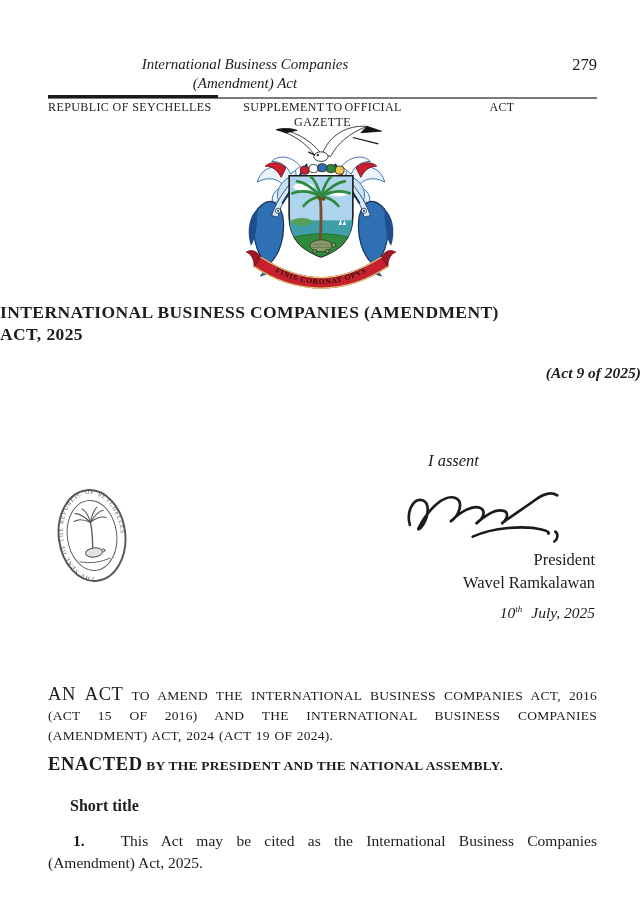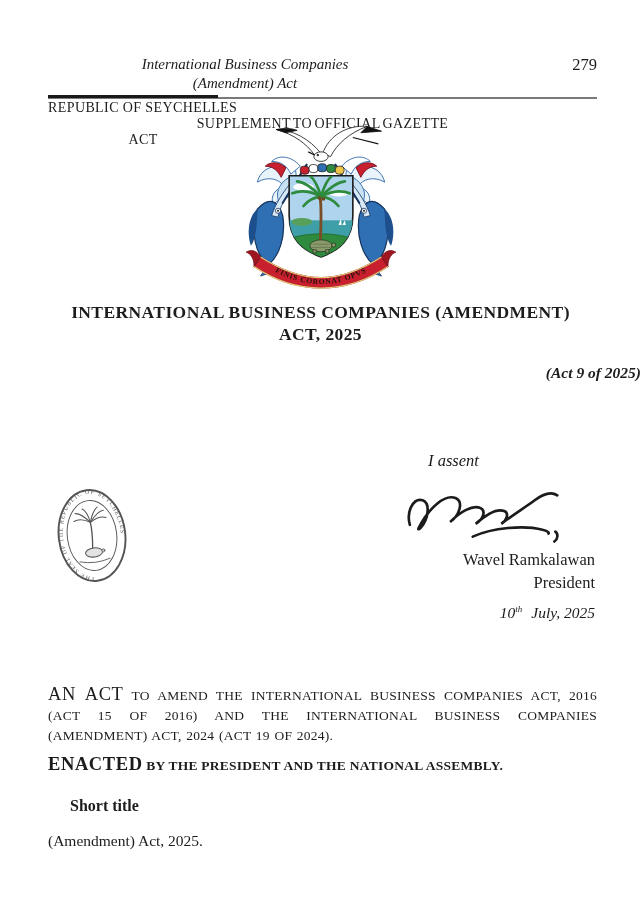--- a/index.html
+++ b/index.html
@@ -17,30 +17,30 @@
   sup{font-size:58%; vertical-align:super; line-height:0;}
 
   
   .header-row{top:55px; left:48px; right:44px; display:flex; align-items:flex-start;}
   .h-left{width:155px; font-size:16.5px; white-space:nowrap;}
   .h-left sup{margin-right:1px;}
   .h-center{flex:1; text-align:center; font-style:italic; font-size:15px; line-height:18.5px;}
   .h-right{width:155px; text-align:right; font-size:16.5px;}
   .rule-gray{top:97px; left:48px; right:44px; height:2px; background:var(--rule-gray);}
   .rule-black{top:95px; left:48px; width:170px; height:2.5px; background:var(--rule-dark);}
-  .subheader{top:100px; left:48px; right:44px; display:flex; font-size:14px; letter-spacing:.4px;flex-direction:column;}
+  .subheader{top:100px; left:48px; right:44px; display:flex; font-size:12px; letter-spacing:.4px;}
   .sh-left{width:190px;}
   .sh-center{flex:1; text-align:center; word-spacing:-1.5px;}
   .sh-right{width:190px; text-align:center;}
 
   
   .emblem{top:120px; left:50%; transform:translateX(-50%); width:176px; height:172px;}
 
   
-  .main-title{top:302px; left:0; right:0; text-align:center; font-weight:bold;
+  .main-title{top:302px; left:0; right:0; font-weight:bold;
               font-size:17.5px; line-height:21.5px; letter-spacing:.4px;}
   .act-number{top:364px; left:0; right:0; text-align:right; font-weight:bold;
               font-style:italic; font-size:15.5px;}
 
   
   .assent-label{top:451px; left:300px; right:34px; text-align:center; font-style:italic; font-size:16.5px;}
   .signature{top:475px; left:402px; width:172px; height:80px;}
   .seal{top:486px; left:54px; width:76px; height:99px;}
   .signatory{top:549px; left:300px; right:46px; text-align:right; font-size:16.5px; line-height:22.5px;}
   .assent-date{top:604px; left:300px; right:46px; text-align:right; font-style:italic; font-size:15.5px;}
@@ -231,32 +231,33 @@
           </g>
           <ellipse cx="40" cy="70" rx="9" ry="4.8" fill="#e3e3e3" stroke-width="1.1"></ellipse>
           <circle cx="50" cy="69" r="1.6" fill="#cfcfcf" stroke-width=".8"></circle>
           <path d="M24,78 Q40,83 56,78" stroke-width=".9"></path>
         </g>
       </g>
     </svg>
   </div>
 
   <div class="abs signatory">
+    <div>President</div>
     <div>Wavel Ramkalawan</div>
-    <div>President</div>
   </div>
 
   <div class="abs assent-date"><span>10</span><sup>th</sup><span class="sfx">July, 2025</span></div>
 
   <div class="abs preamble">
     <div class="p-line"><span class="lead">AN ACT</span> <span>TO AMEND THE INTERNATIONAL BUSINESS COMPANIES ACT, 2016</span></div>
     <div class="p-line">(ACT 15 OF 2016) AND THE INTERNATIONAL BUSINESS COMPANIES</div>
     <div class="p-line last">(AMENDMENT) ACT, 2024 (ACT 19 OF 2024).</div>
   </div>
 
   <div class="abs enactment"><span class="lead">ENACTED</span> <span>BY THE PRESIDENT AND THE NATIONAL ASSEMBLY.</span></div>
 
   <div class="abs section-heading">Short title</div>
   <div class="abs section-body">
+    <div class="sb-line1"><span class="sec-num">1.</span><span class="tab"></span><span>This Act may be cited as the International Business Companies</span></div>
     <div>(Amendment) Act, 2025.</div>
   </div>
 
 </div>
 
 </body></html>

